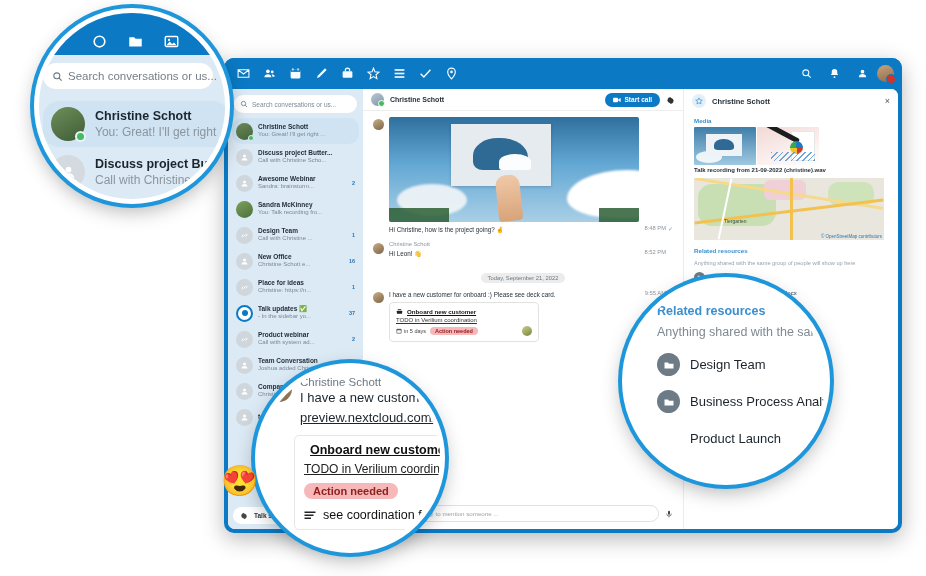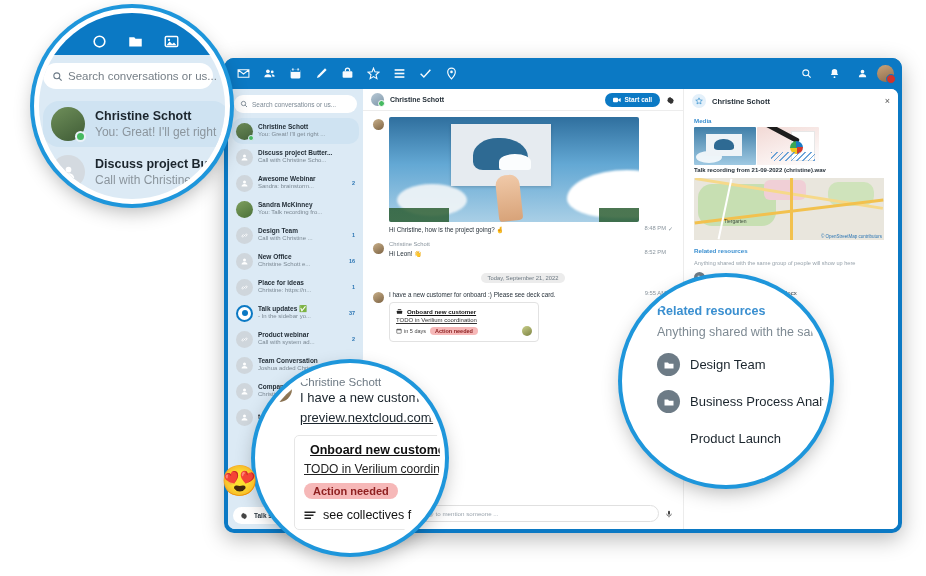--- a/index.html
+++ b/index.html
@@ -817,21 +817,21 @@
           <span class="ti">Onboard new customer</span>
         </div>
         <div class="su">TODO in Verilium coordina</div>
         <div><span class="m2-chip">Action needed</span></div>
         <div class="m2-coll">
           <svg viewBox="0 0 24 20">
               <rect x="1" y="3" width="22" height="3"></rect>
               <rect x="1" y="9" width="18" height="3"></rect>
               <rect x="1" y="15" width="13" height="3"></rect>
             </svg>
-          <span>see collectives f</span>
+          <span>see coordination f</span>
         </div>
       </div>
     </div>
   </div>
 
   <div class="mag mag3">
     <div class="m3-body">
       <div class="m3-h">Related resources</div>
       <div class="m3-s">Anything shared with the same group</div>
       <div class="m3-item">

